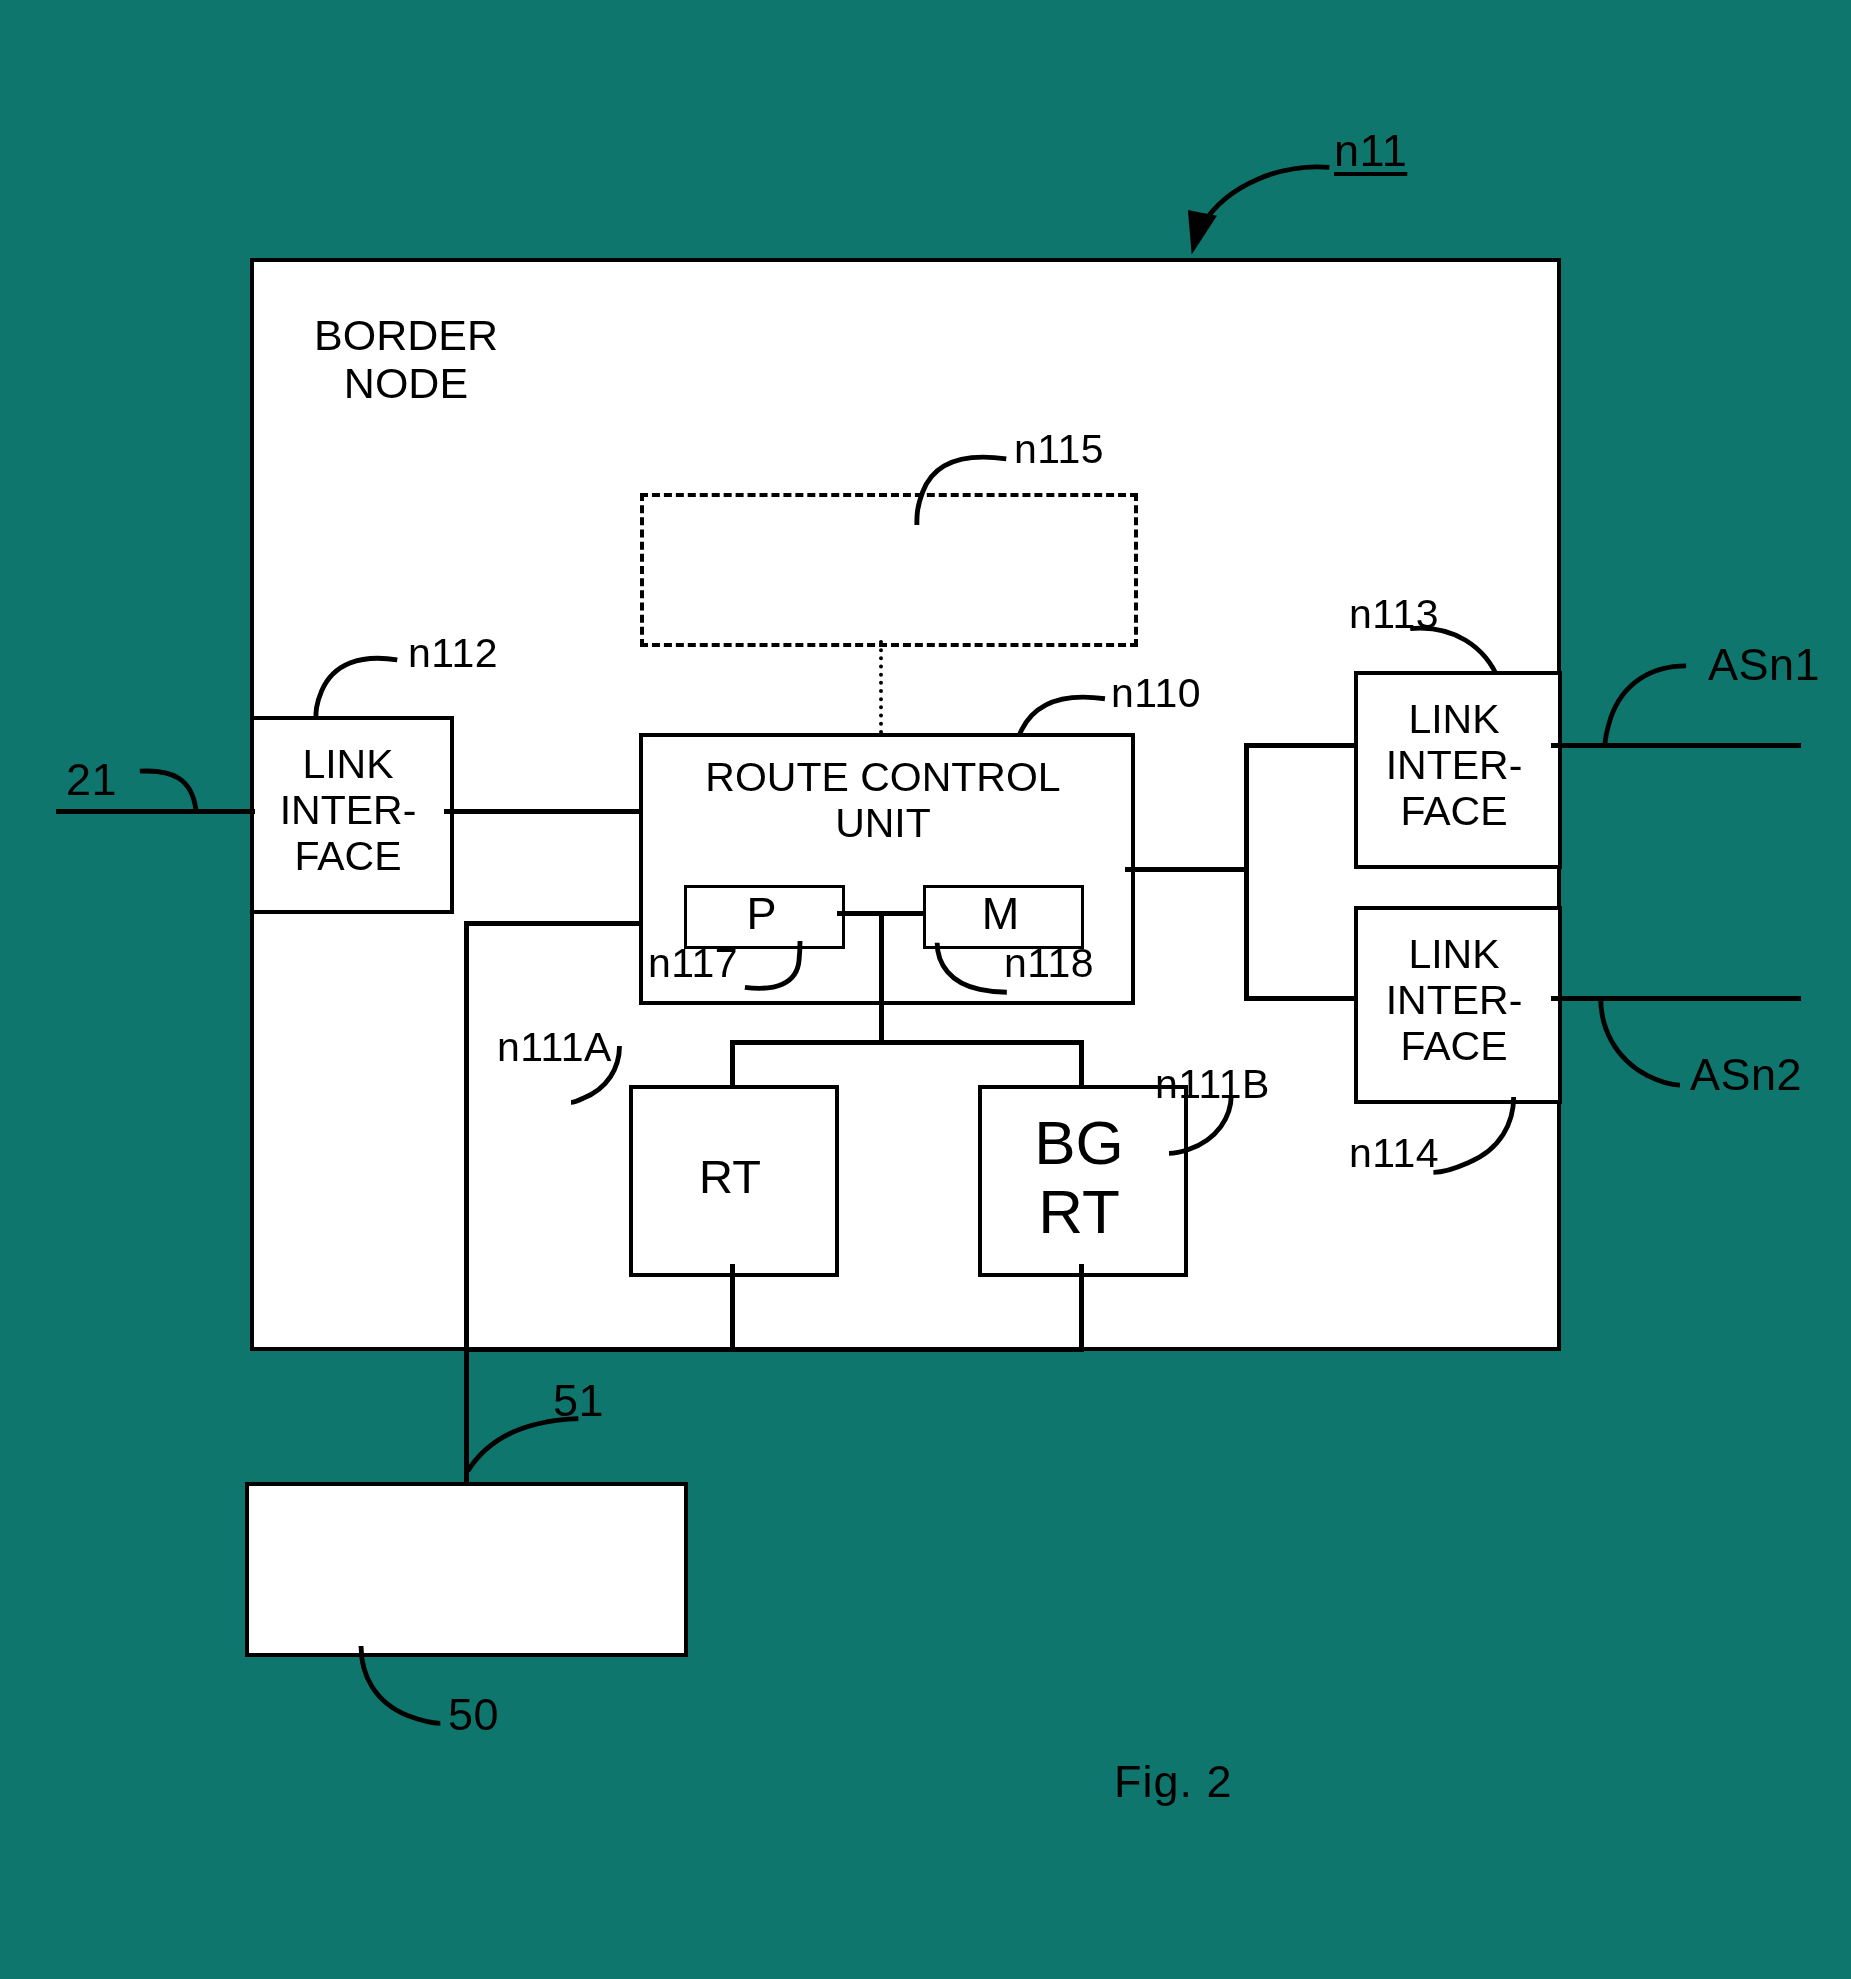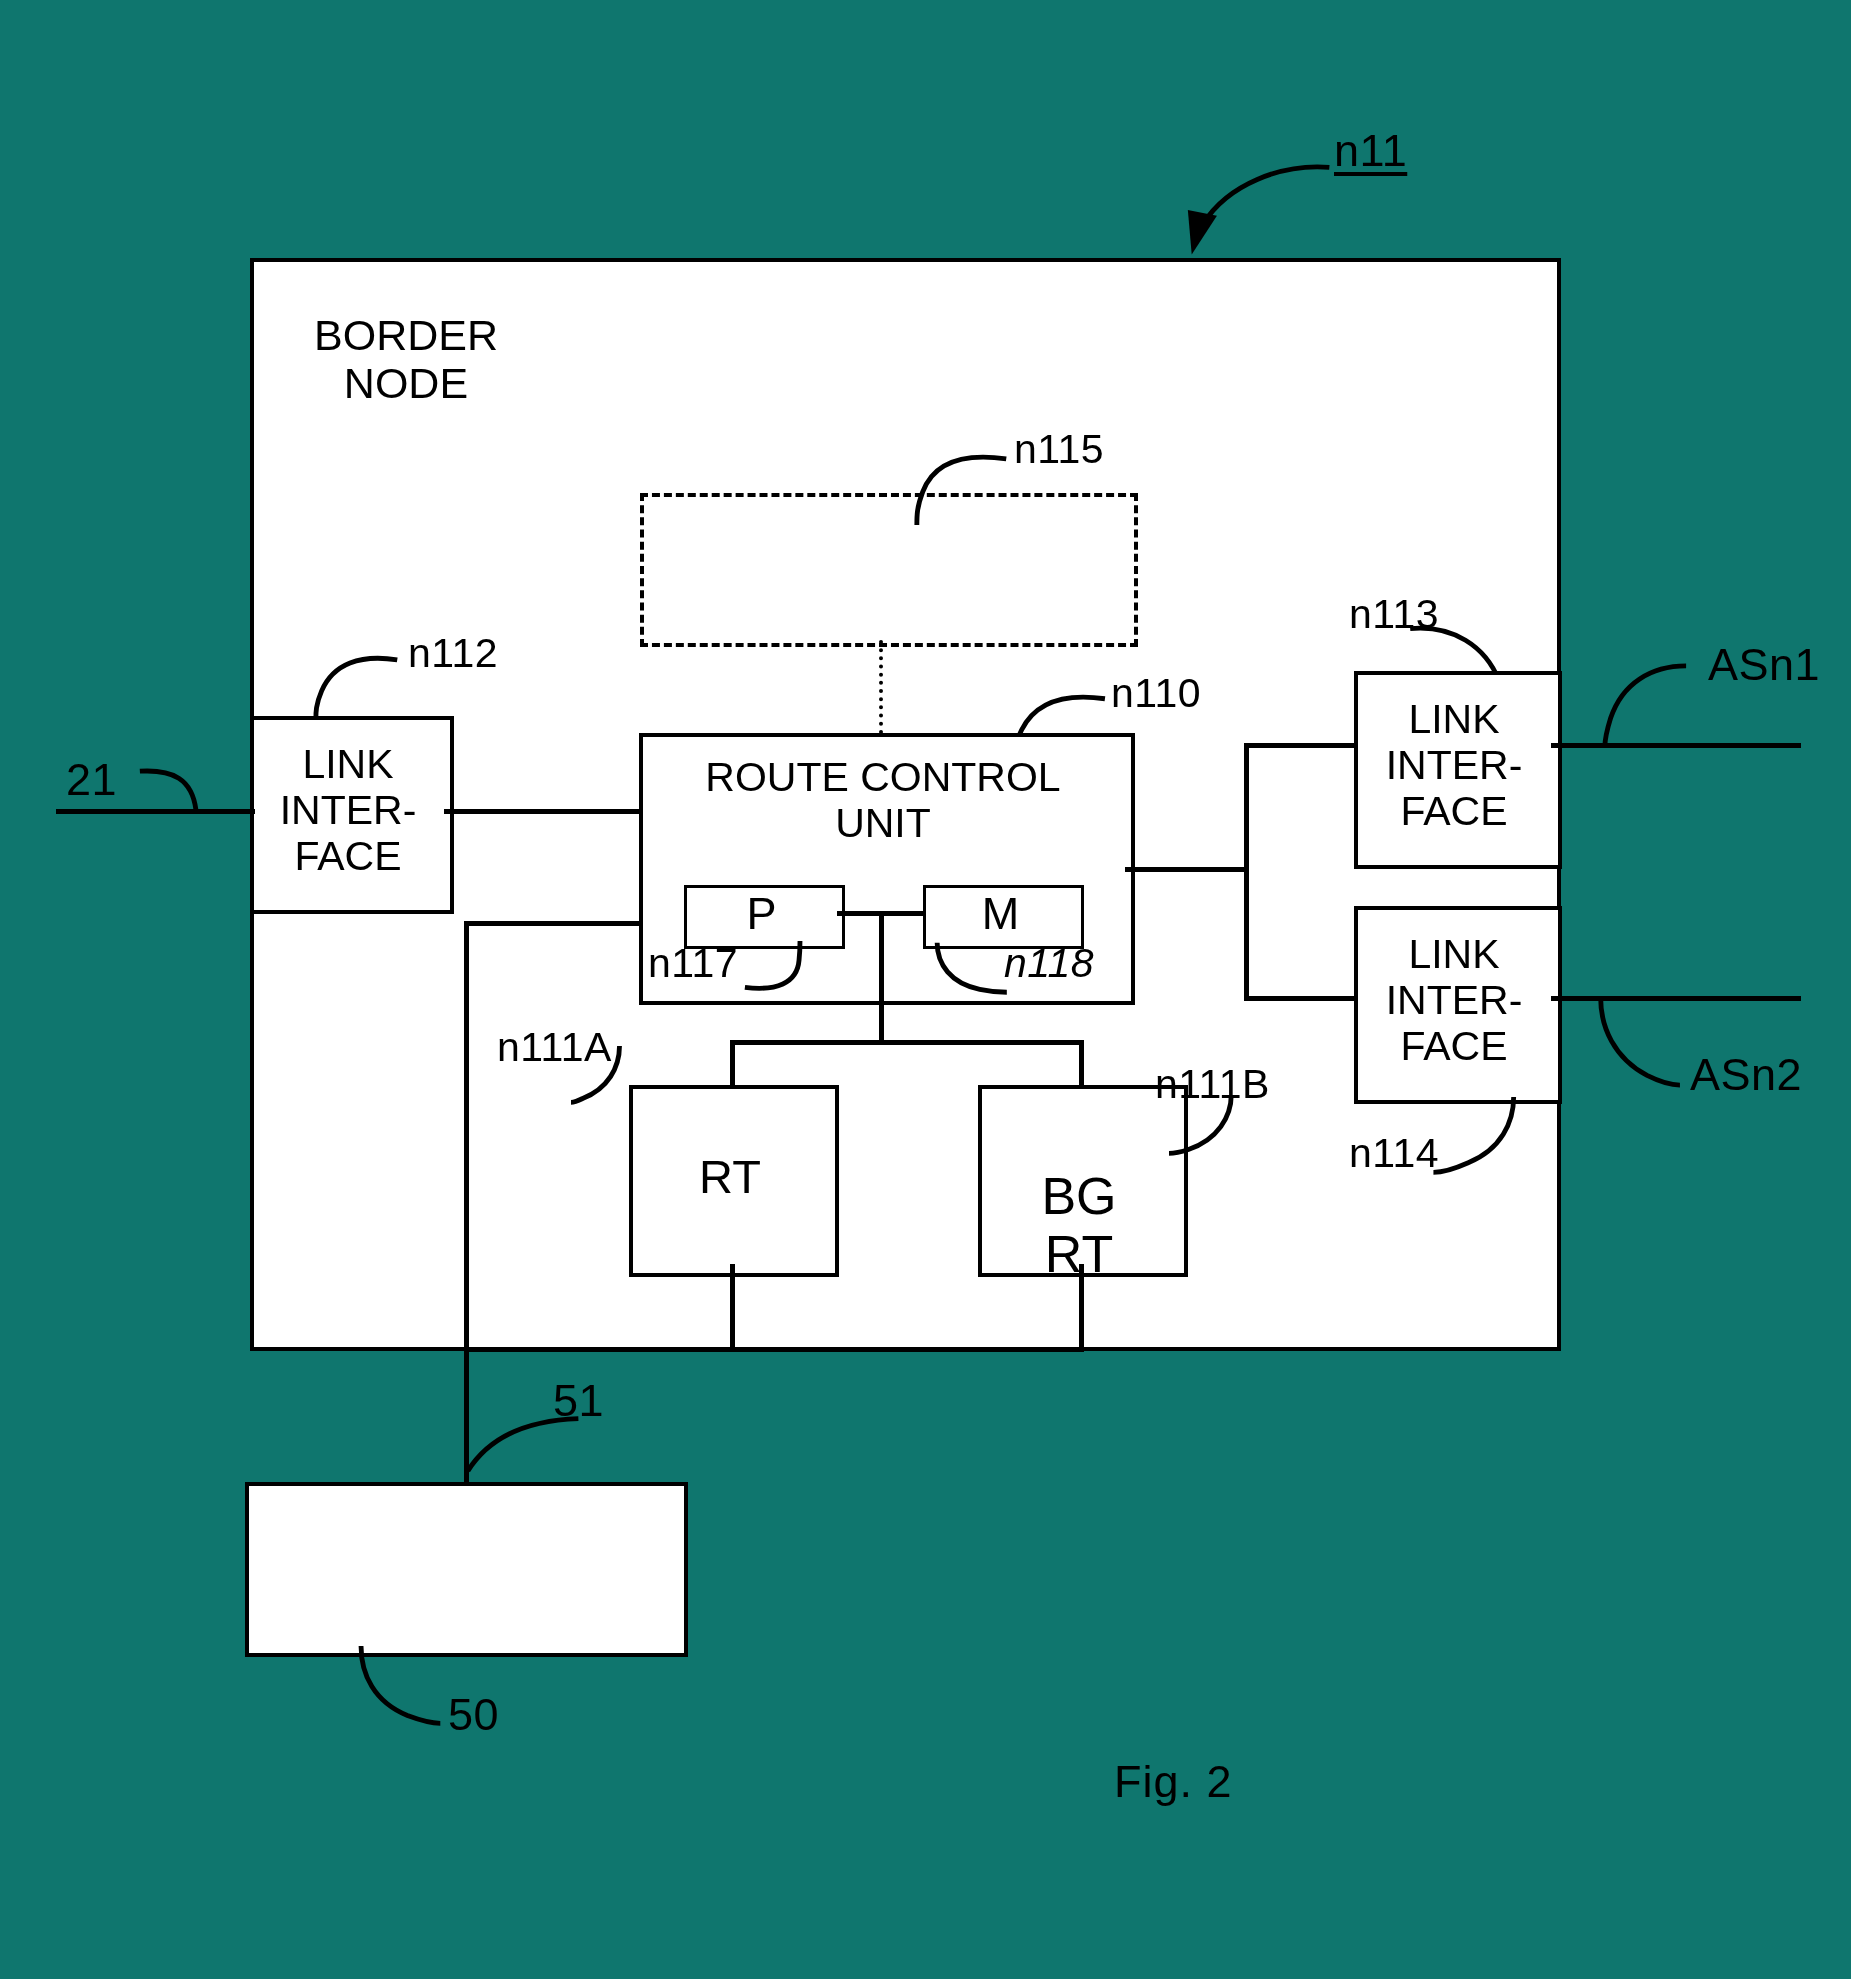--- a/index.html
+++ b/index.html
@@ -60,21 +60,21 @@
   <svg class="lead" style="left:737px;top:939px;width:97px;height:58px;" viewBox="0 0 100 60" width="97" height="58">
     <path d="M 8 50 C 40 54 62 46 64 22 C 65 12 65 6 65 2"></path>
   </svg>
   <div class="lbl" style="left:648px;top:941px;">n117</div>
 
   <div class="thinbox" style="position:absolute;left:923px;top:885px;width:155px;height:58px;"></div>
   <div class="boxlbl" style="left:923px;top:885px;width:155px;height:58px;font-size:45px;">M</div>
   <svg class="lead" style="left:933px;top:939px;width:107px;height:60px;" viewBox="0 0 110 62" width="107" height="60">
     <path d="M 4 4 C 4 26 18 46 48 52 C 62 55 70 55 76 55"></path>
   </svg>
-  <div class="lbl" style="left:1004px;top:941px;font-style:italic;">n118</div>
+  <div class="lbl" style="left:1004px;top:941px;">n118</div>
 
   <div class="hline" style="left:837px;top:911px;width:87px;"></div>
   <div class="vline" style="left:879px;top:911px;height:134px;"></div>
 
   <svg class="lead" style="left:279px;top:652px;width:126px;height:70px;" viewBox="0 0 130 72" width="126" height="70">
     <path d="M 122 8 C 84 2 56 12 44 40 C 38 54 38 62 38 70"></path>
   </svg>
   <div class="lbl" style="left:408px;top:631px;">n112</div>
 
   <div class="solidbox" style="position:absolute;left:250px;top:716px;width:196px;height:190px;"></div>
@@ -132,21 +132,21 @@
   <div class="vline" style="left:1079px;top:1040px;height:49px;"></div>
 
   <div class="solidbox" style="position:absolute;left:629px;top:1085px;width:202px;height:184px;"></div>
   <div class="boxlbl" style="left:629px;top:1085px;width:202px;height:184px;font-size:47px;">RT</div>
   <svg class="lead" style="left:571px;top:1046px;width:97px;height:70px;" viewBox="0 0 100 72" width="97" height="70">
     <path d="M 50 0 C 50 22 38 44 12 54 C 4 58 2 58 0 58"></path>
   </svg>
   <div class="lbl" style="left:497px;top:1025px;">n111A</div>
 
   <div class="solidbox" style="position:absolute;left:978px;top:1085px;width:202px;height:184px;"></div>
-  <div class="boxlbl" style="left:978px;top:1085px;width:202px;height:184px;font-size:52px;margin-top:48px;">BG
+  <div class="boxlbl" style="left:978px;top:1085px;width:202px;height:184px;font-size:62px;">BG
 RT</div>
   <svg class="lead" style="left:1169px;top:1095px;width:107px;height:74px;" viewBox="0 0 110 76" width="107" height="74">
     <path d="M 64 0 C 64 22 50 46 20 56 C 8 60 4 60 0 60"></path>
   </svg>
   <div class="lbl" style="left:1155px;top:1062px;">n111B</div>
 
   <div class="vline" style="left:730px;top:1264px;height:87px;"></div>
   <div class="vline" style="left:1079px;top:1264px;height:87px;"></div>
   <div class="hline" style="left:464px;top:1347px;width:620px;"></div>
 

